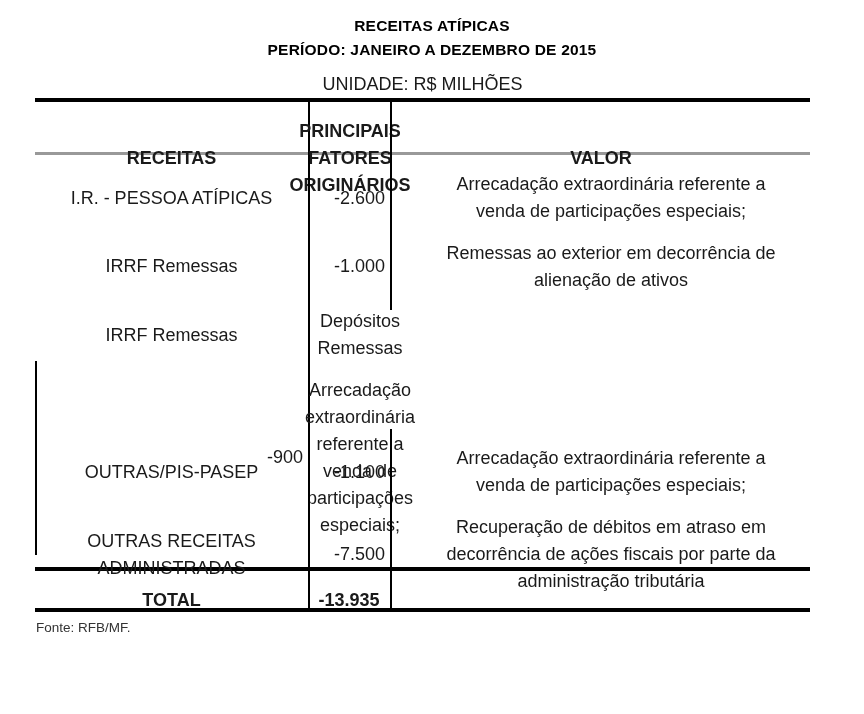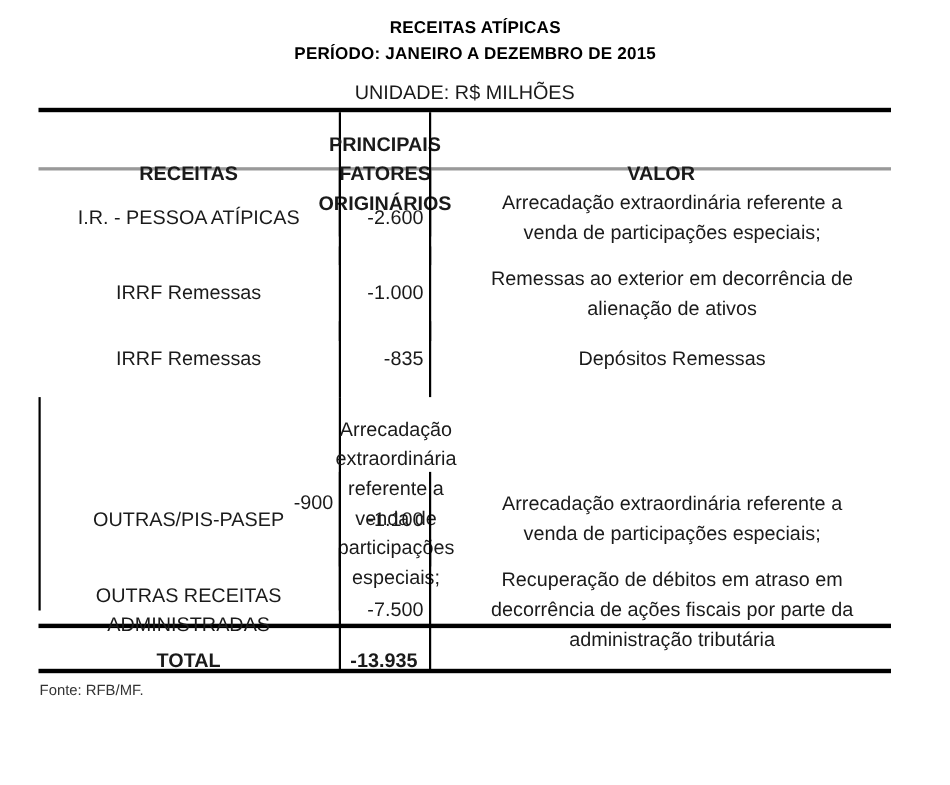--- a/index.html
+++ b/index.html
@@ -113,21 +113,20 @@
       <div class="trow">
         <div class="cell c1">IRRF Remessas</div>
         <div class="cell c2">-1.000</div>
         <div class="cell c3">
             <span>Remessas ao exterior em decorrência de alienação de ativos</span>
           </div>
       </div>
 
       <div class="trow">
         <div class="cell c1">IRRF Remessas</div>
-        <div class="cell c2">-835</div>
         <div class="cell c3">
             <span>Depósitos Remessas</span>
           </div>
       </div>
 
       <div class="trow">
         <div class="cell c2">-900</div>
         <div class="cell c3">
             <span class="fator-narrow">Arrecadação extraordinária referente a venda de participações especiais;</span>
           </div>

